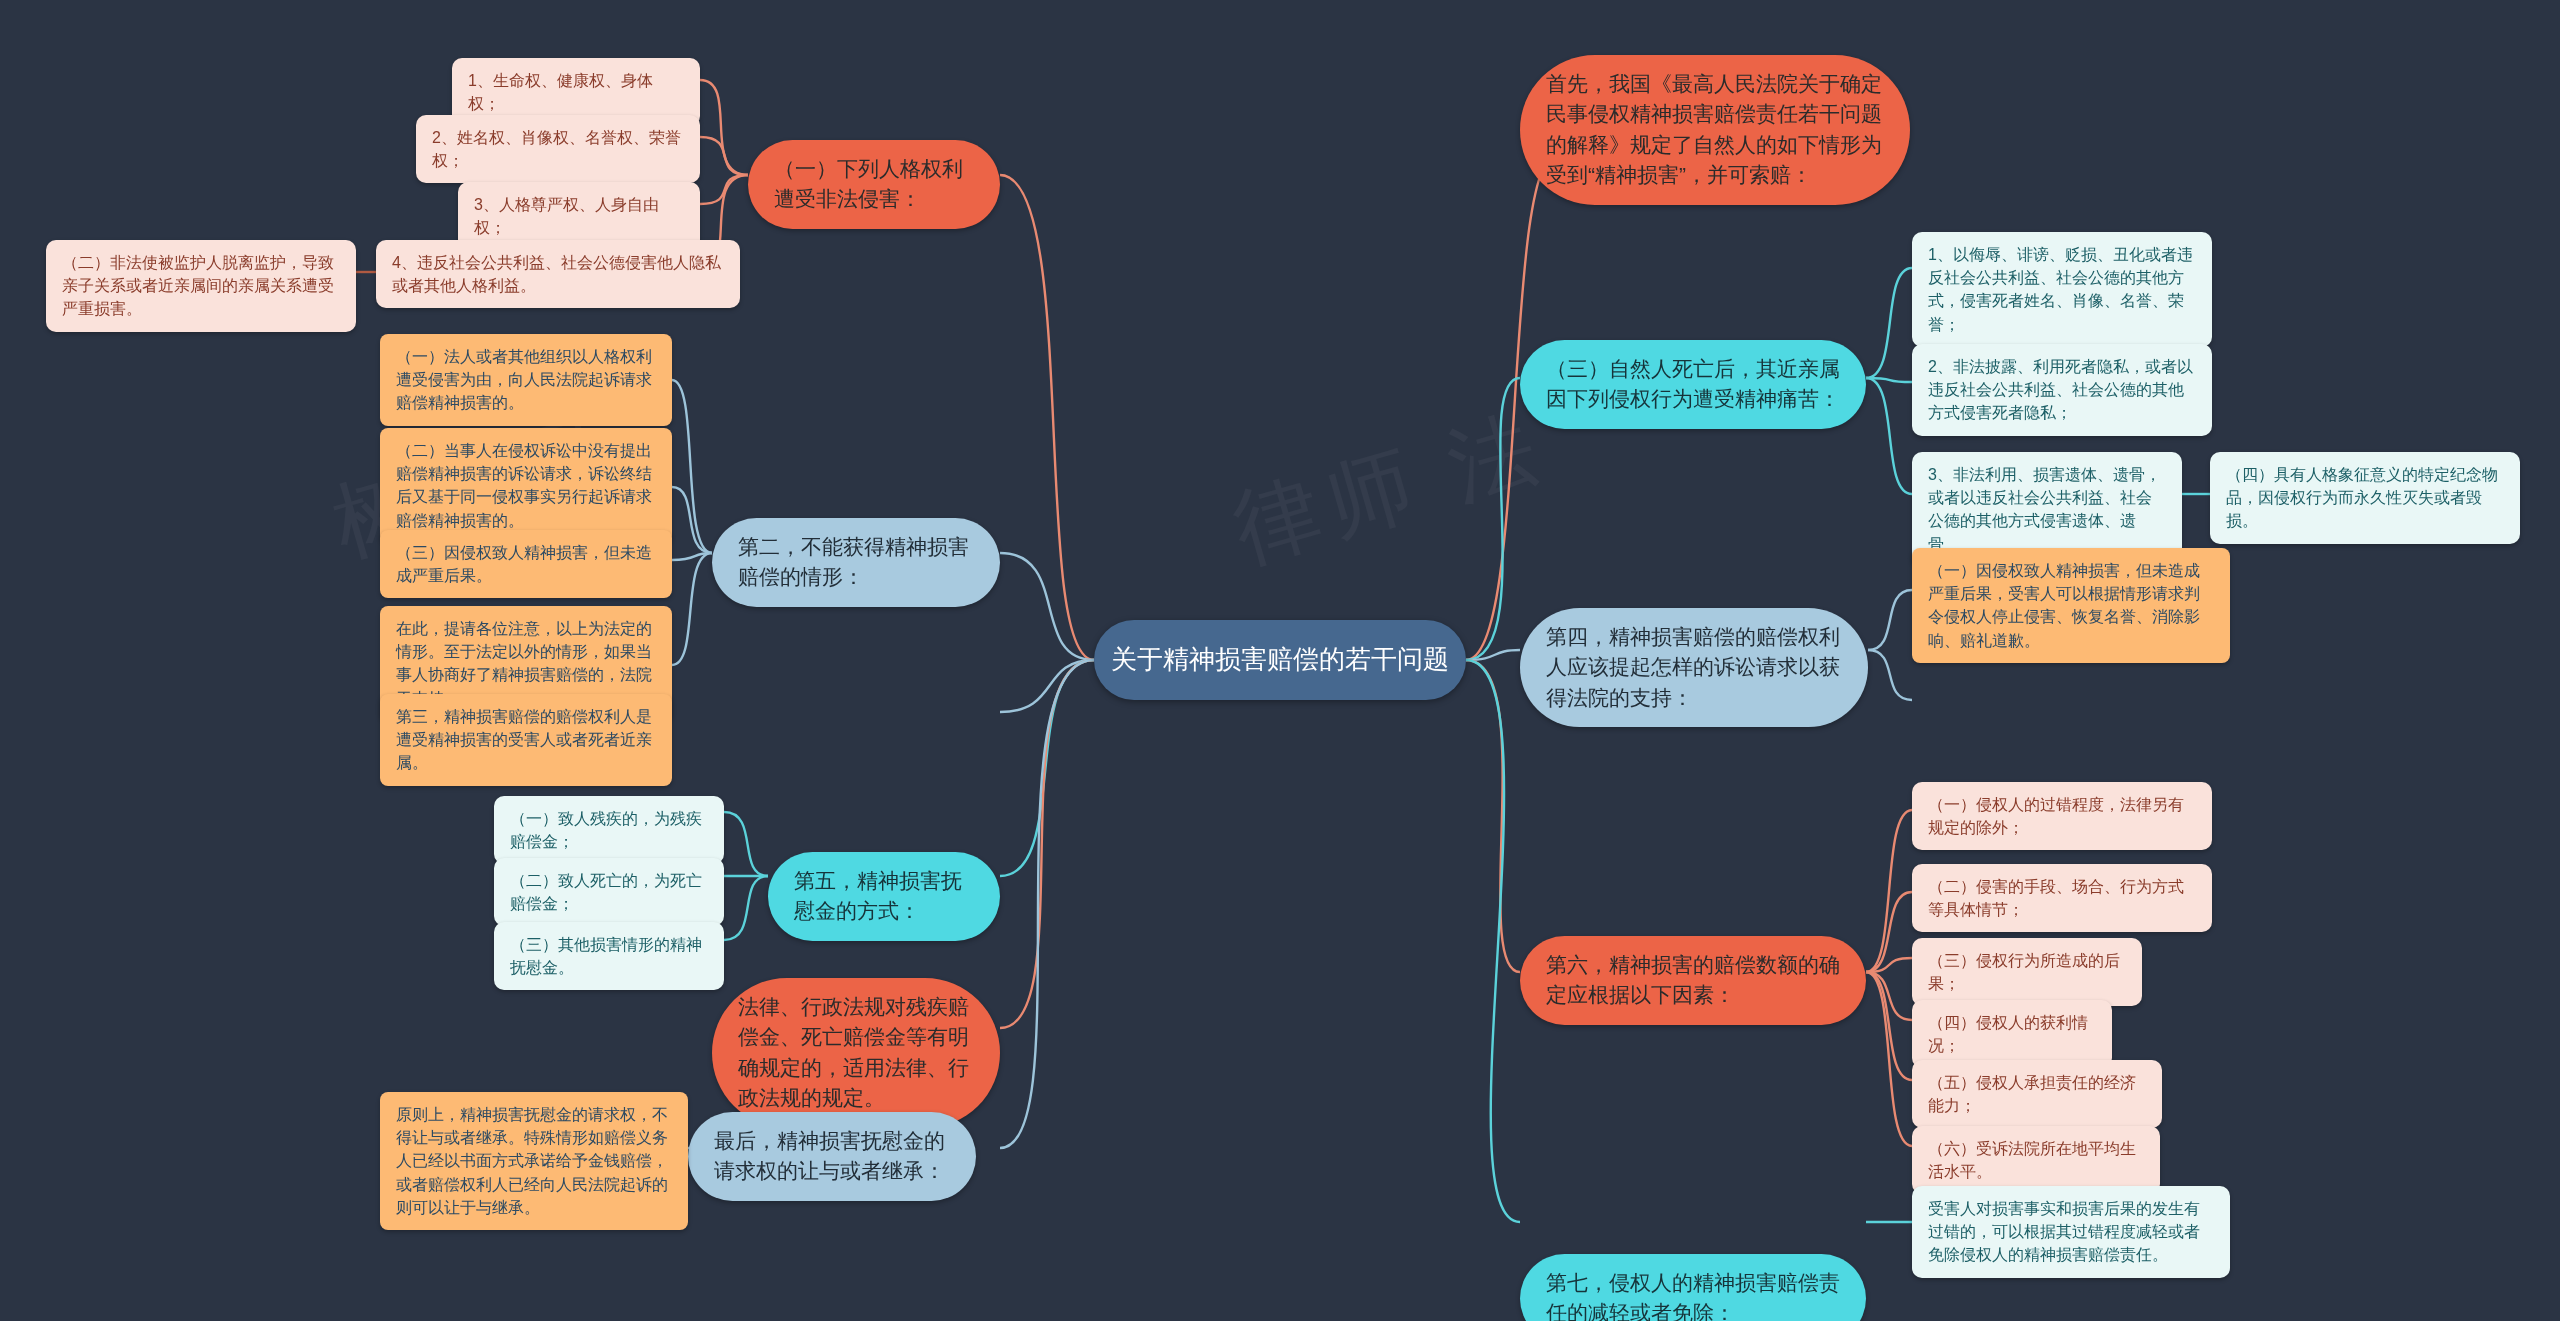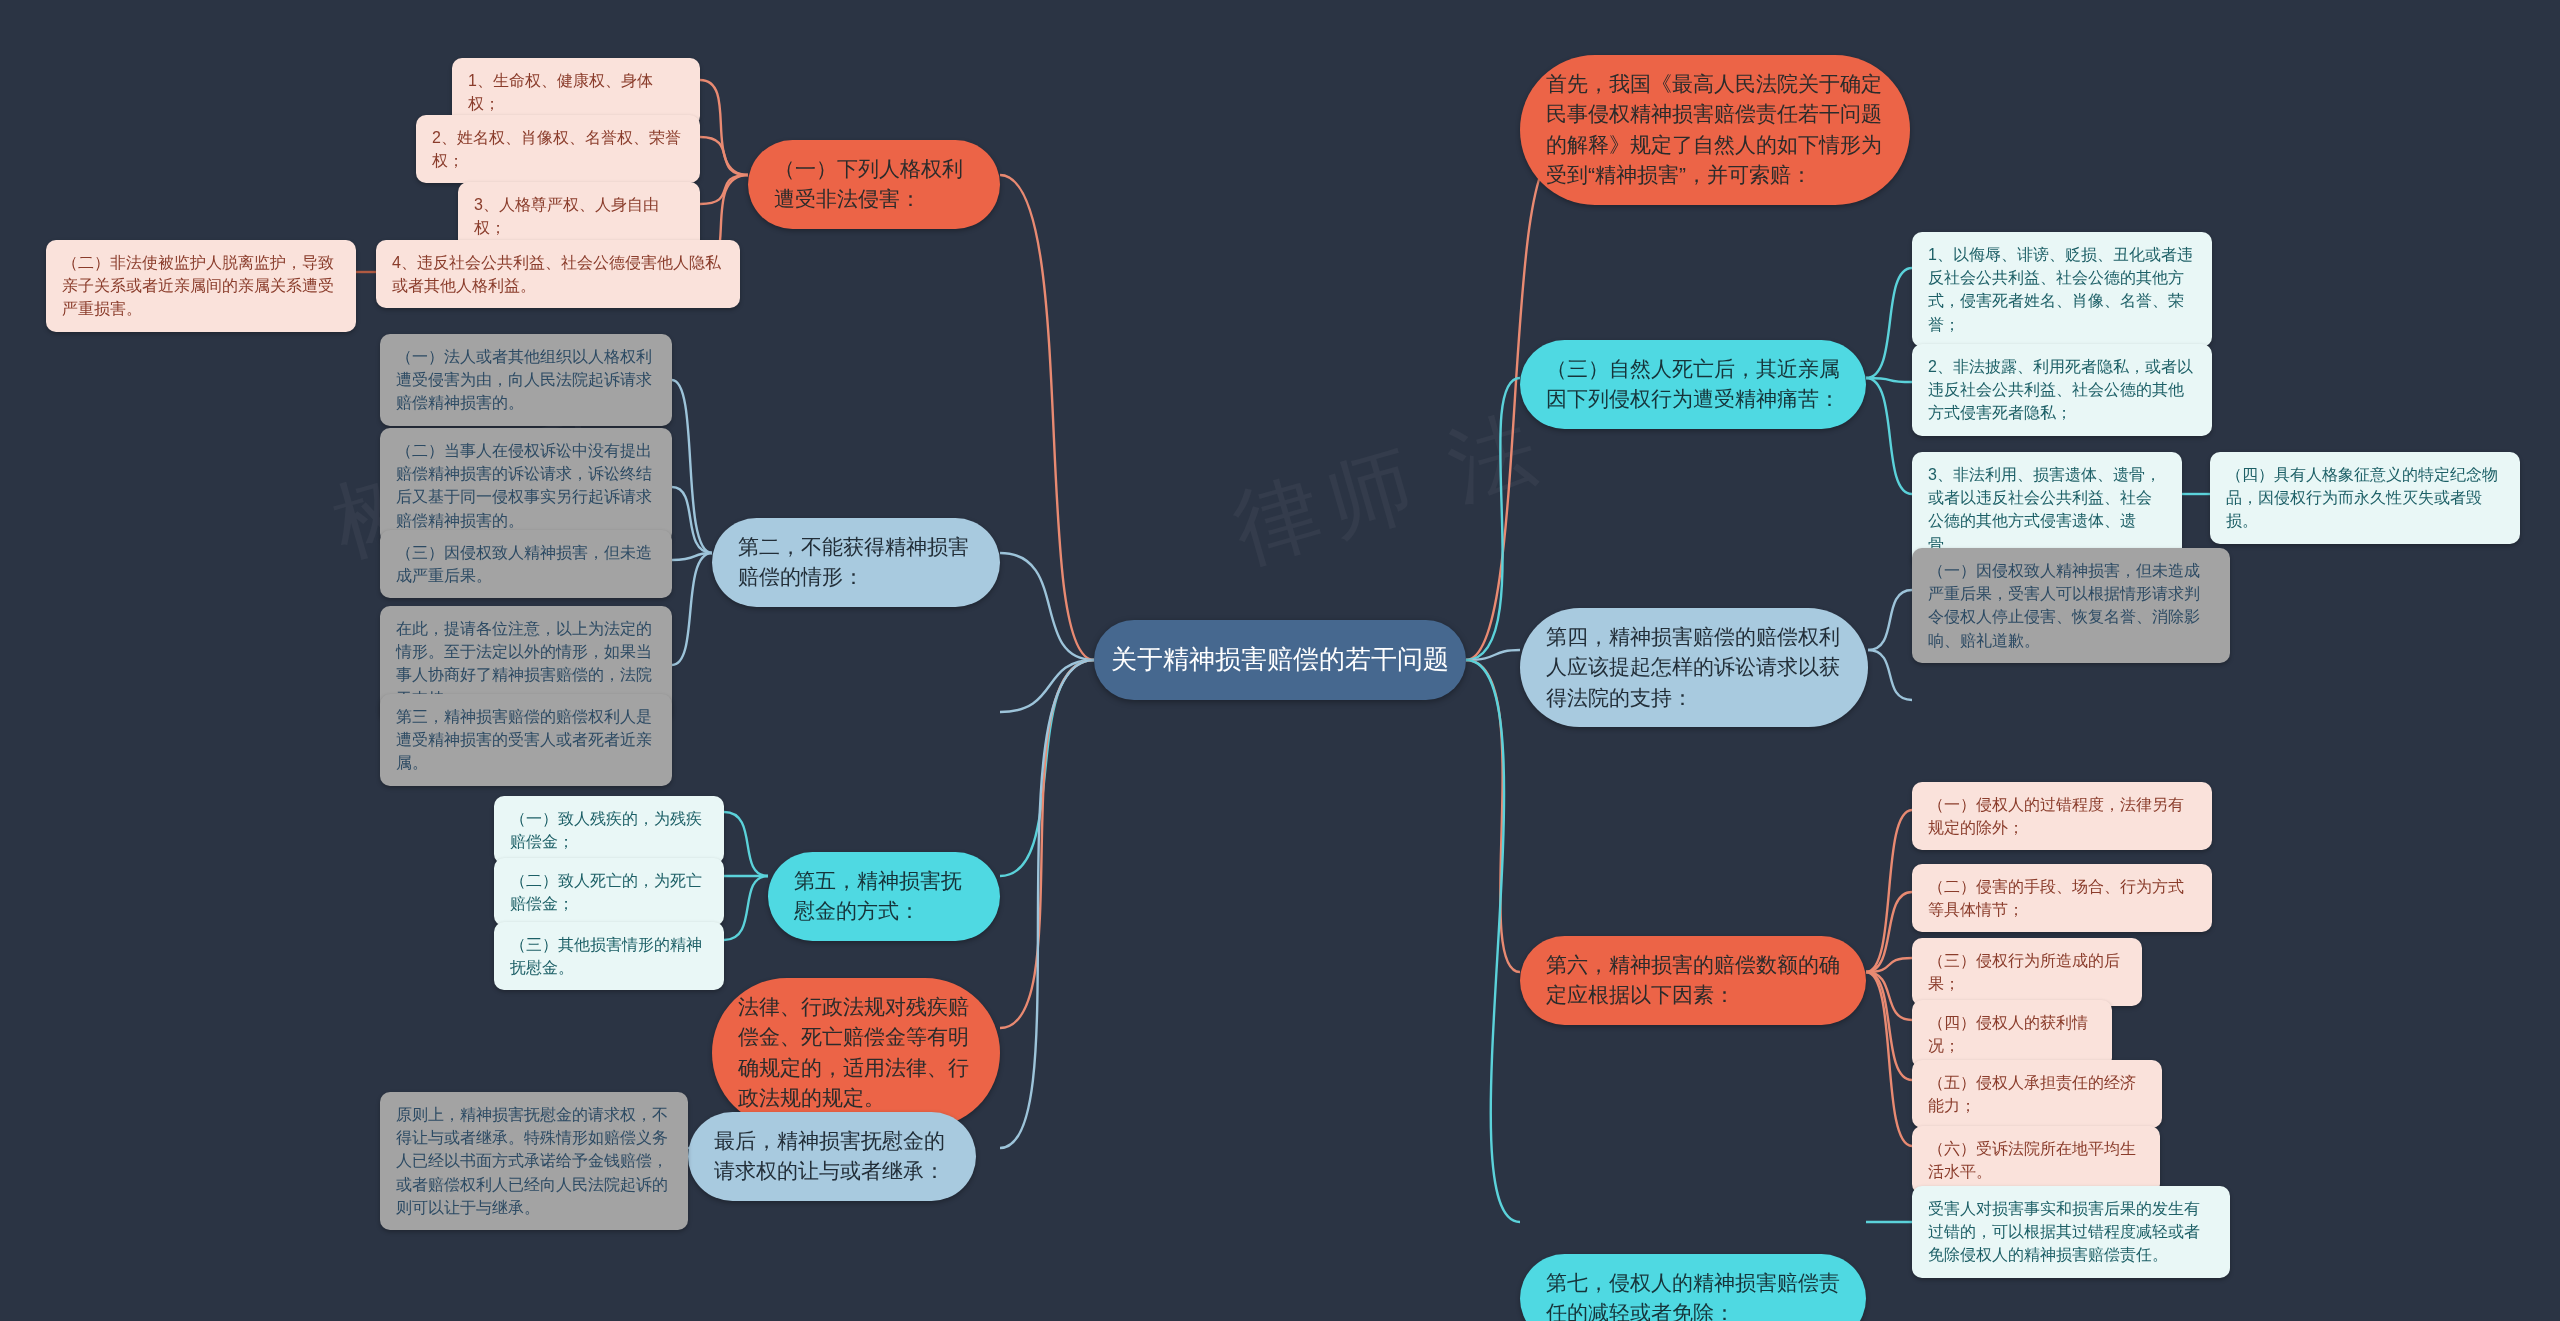--- a/index.html
+++ b/index.html
@@ -37,21 +37,21 @@
              box-shadow:0 2px 5px rgba(0,0,0,.30);}
   .l1-blue  {background:#a8cadf;color:#222e38;font-size:21px;padding:14px 26px;
              box-shadow:0 2px 5px rgba(0,0,0,.30);}
   .l1-cyan  {background:#4fd9e2;color:#16343a;font-size:21px;padding:14px 26px;
              box-shadow:0 2px 5px rgba(0,0,0,.30);}
 
   
   .leaf{font-size:16px;padding:11px 16px;border-radius:10px;
         box-shadow:0 2px 4px rgba(0,0,0,.28);}
   .leaf-orange{background:#fae2db;color:#8a3c2b;}
-  .leaf-blue  {background:#a3a3a3;color:#2c4a63;}
+  .leaf-blue  {background:#fdba74;color:#2c4a63;border-radius:8px;}
   .leaf-cyan  {background:#e9f7f6;color:#1c5f66;}
 
   
   .wm{position:absolute;color:rgba(255,255,255,0.045);font-size:86px;
       font-family:"Liberation Serif",serif;letter-spacing:10px;
       transform:rotate(-16deg);pointer-events:none;user-select:none;}
 </style>
 </head>
 <body>
 

